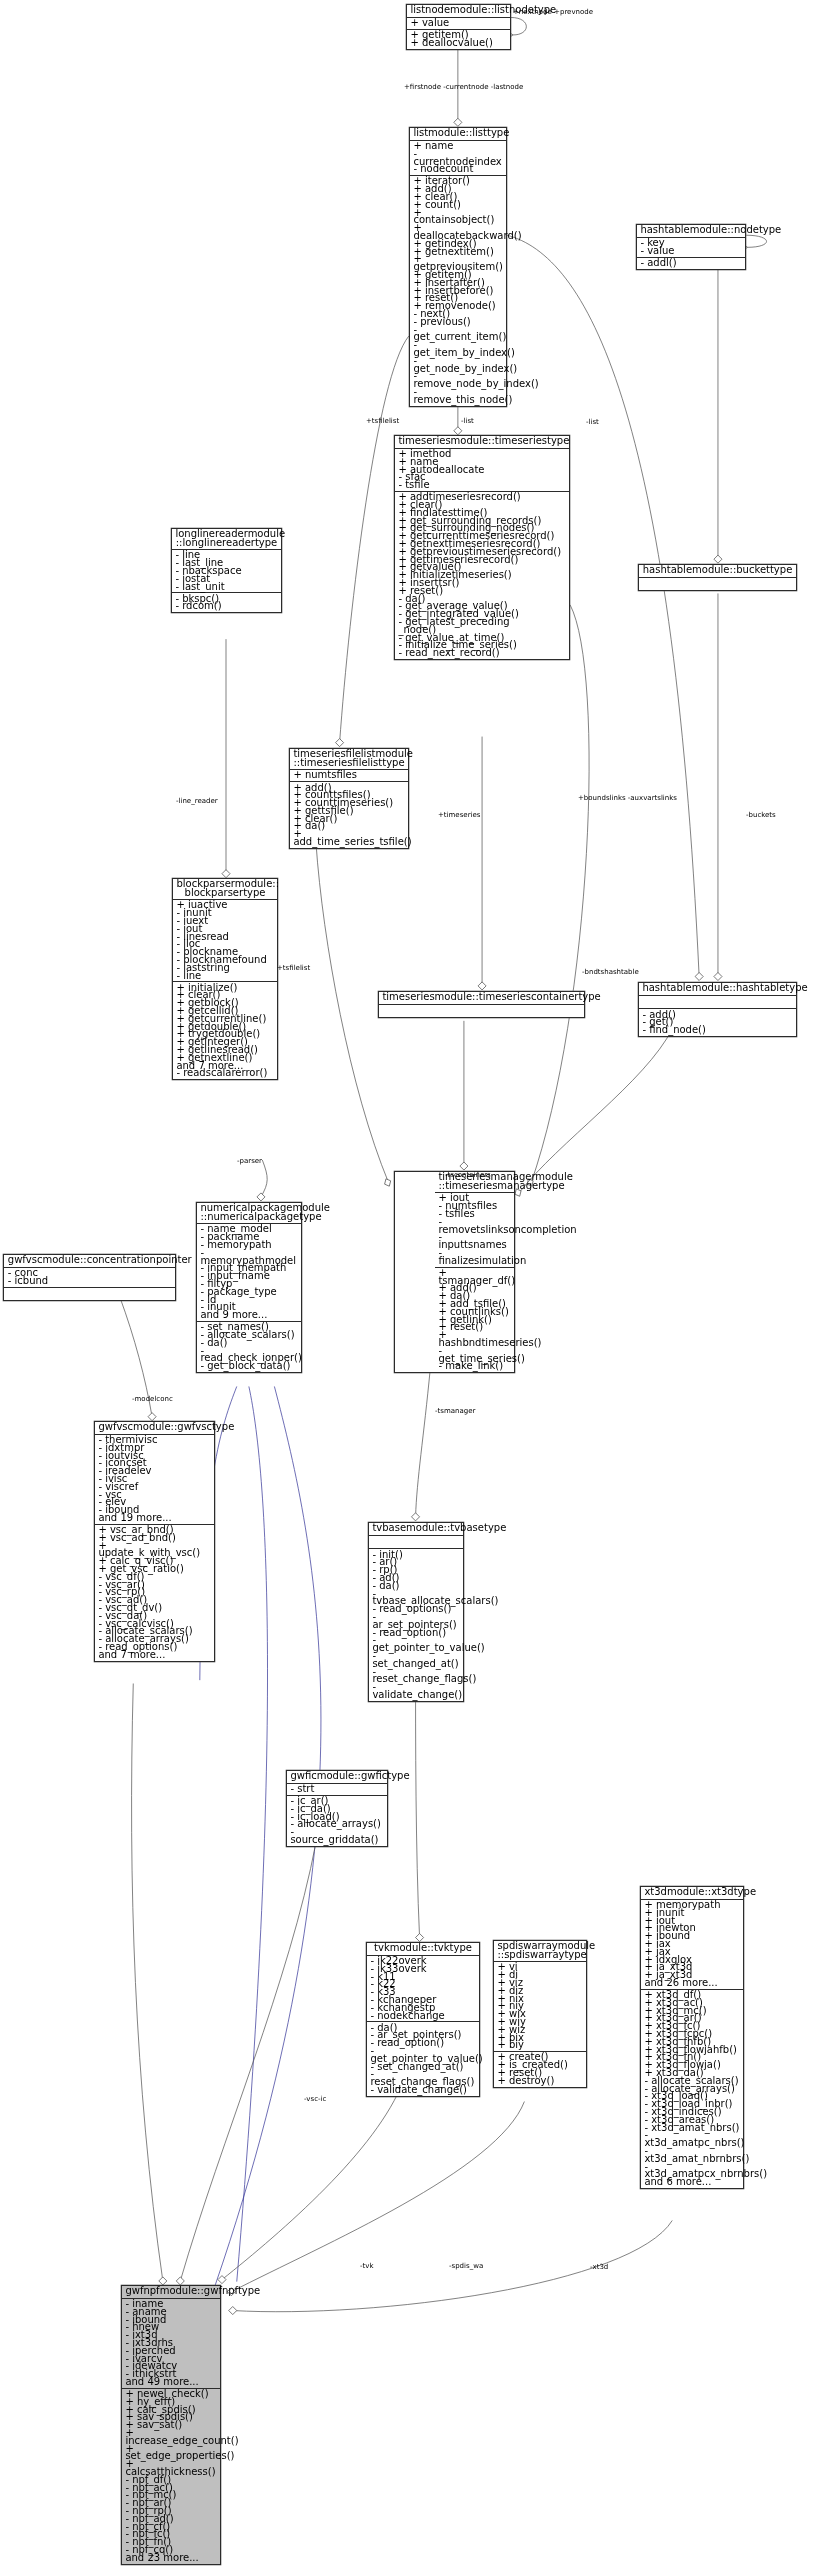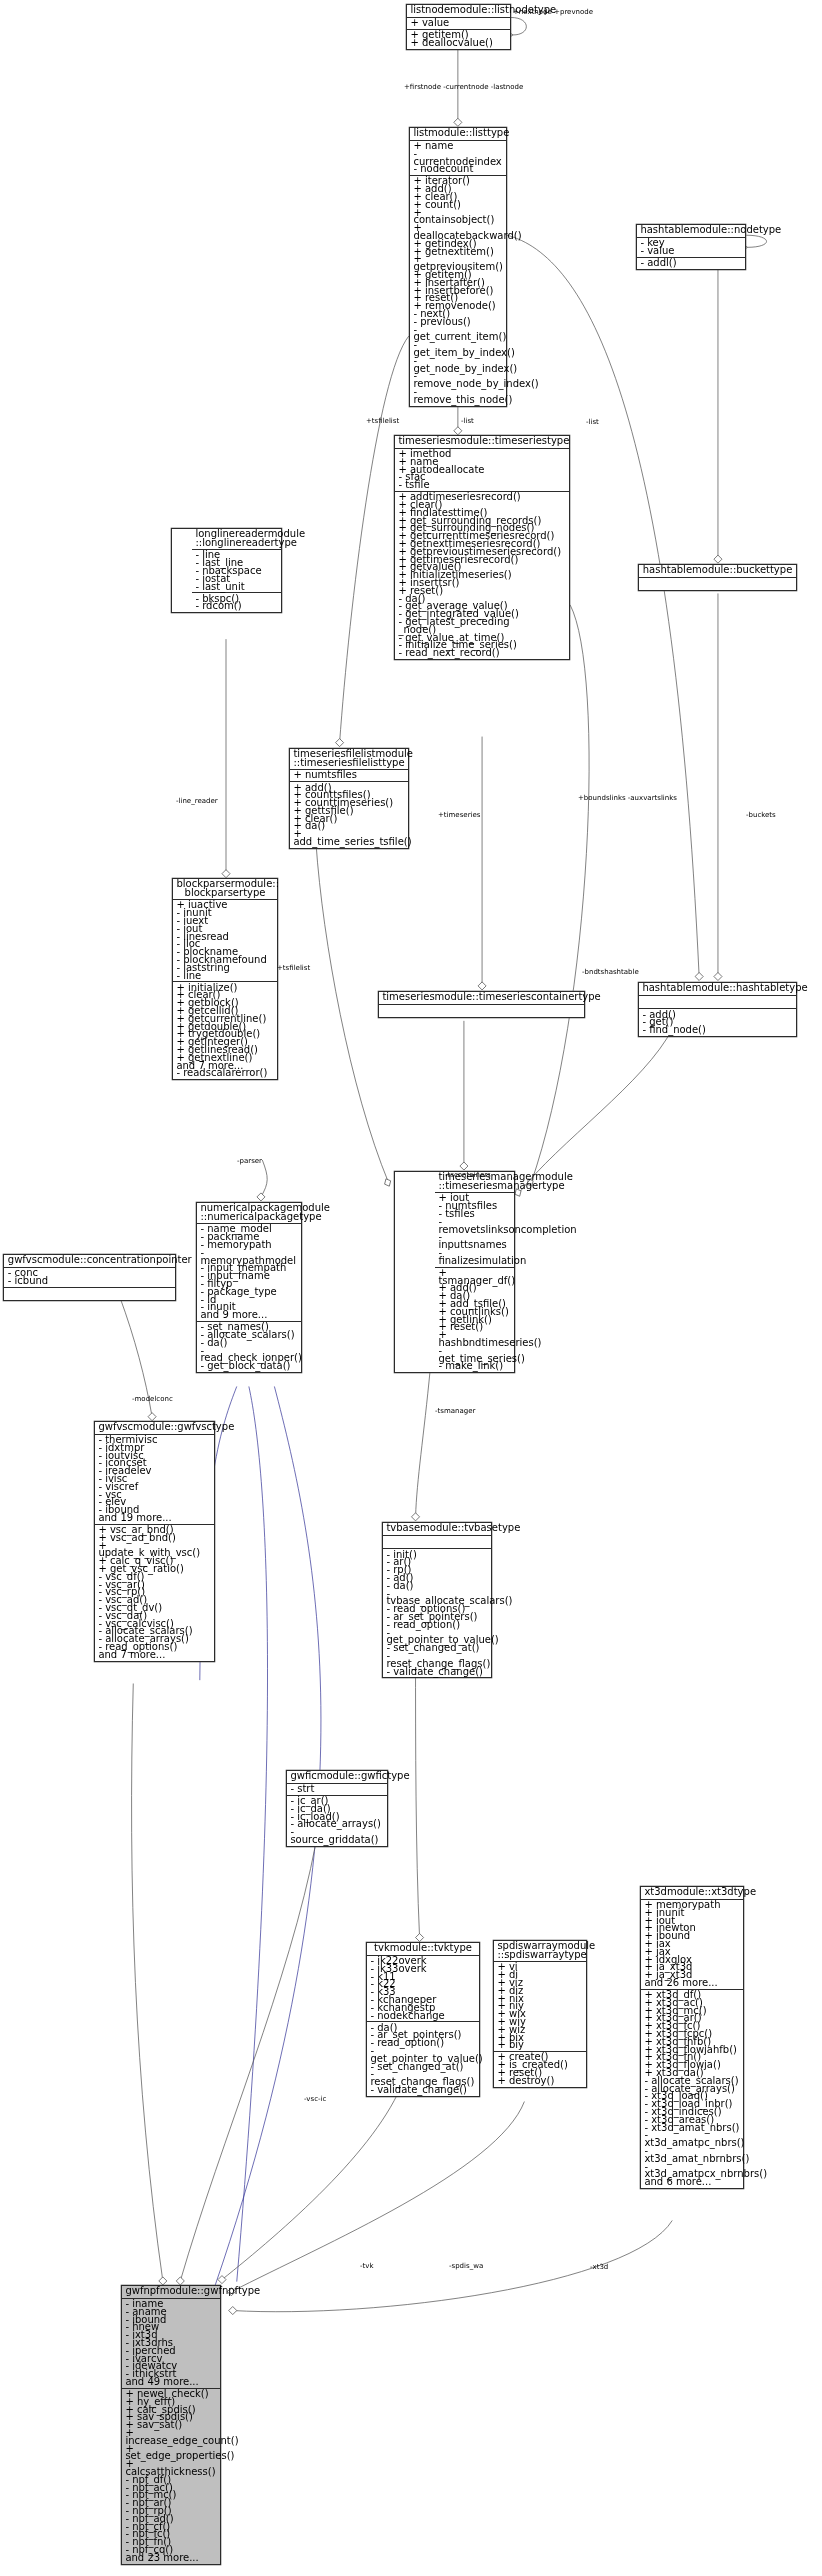--- a/index.html
+++ b/index.html
@@ -207,21 +207,21 @@
   </div>
 
   <div class="umlbox" style="left:638px;top:982px;width:159px;">
     <div class="uml-title">hashtablemodule::hashtabletype</div>
     <div class="uml-sec empty"></div>
     <div class="uml-sec">- add()
 - get()
 - find_node()</div>
   </div>
 
-  <div class="umlbox" style="left:171px;top:528px;width:111px;padding-left:20px;">
+  <div class="umlbox" style="left:171px;top:528px;width:111px;">
     <div class="uml-title">longlinereadermodule
 ::longlinereadertype</div>
     <div class="uml-sec">- line
 - last_line
 - nbackspace
 - iostat
 - last_unit</div>
     <div class="uml-sec">- bkspc()
 - rdcom()</div>
   </div>
@@ -310,21 +310,21 @@
 - vsc_ad()
 - vsc_dt_dv()
 - vsc_da()
 - vsc_calcvisc()
 - allocate_scalars()
 - allocate_arrays()
 - read_options()
 and 7 more...</div>
   </div>
 
-  <div class="umlbox" style="left:368px;top:1522px;width:110px;margin-left:14px;">
+  <div class="umlbox" style="left:368px;top:1522px;width:96px;">
     <div class="uml-title">tvbasemodule::tvbasetype</div>
     <div class="uml-sec empty"></div>
     <div class="uml-sec">- init()
 - ar()
 - rp()
 - ad()
 - da()
 - tvbase_allocate_scalars()
 - read_options()
 - ar_set_pointers()

